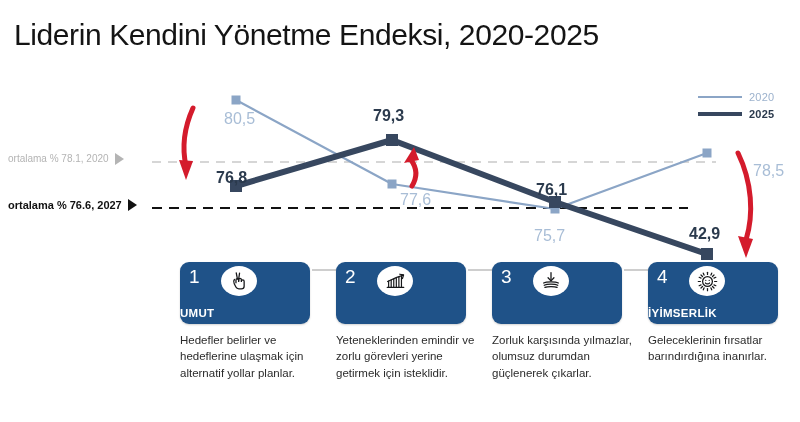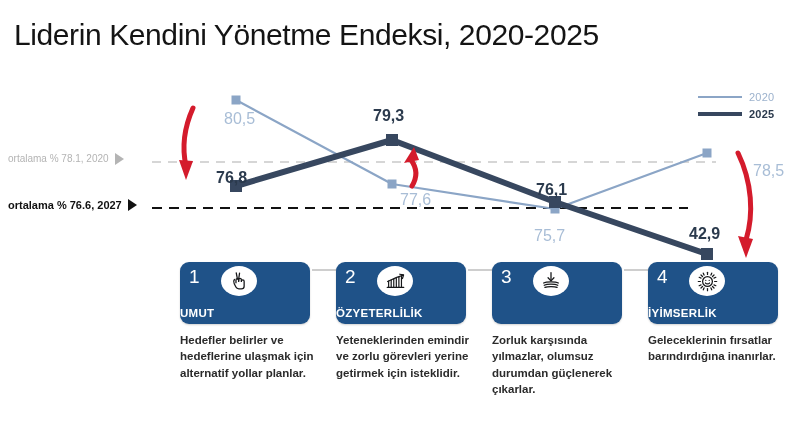--- a/index.html
+++ b/index.html
@@ -165,21 +165,21 @@
     font-size: 11.5px;
     font-weight: 700;
     color: #ffffff;
     letter-spacing: 0.3px;
   }
   .card-desc {
     margin-top: 8px;
     font-size: 11.5px;
     line-height: 1.42;
     color: #2b2b2b;
-    font-weight: 700;
+    font-weight: 400;
     width: 142px;
   }
 </style>
 </head>
 <body>
 
 <div id="page-root">
 
   <div class="page-title">Liderin Kendini Yönetme Endeksi, 2020-2025</div>
 
@@ -278,21 +278,20 @@
             <path d="M4.5 19 L4.5 12"></path>
             <path d="M7.3 19 L7.3 11"></path>
             <path d="M10.1 19 L10.1 10"></path>
             <path d="M12.9 19 L12.9 9"></path>
             <path d="M15.7 19 L15.7 8"></path>
             <path d="M18.5 19 L18.5 7"></path>
             <path d="M3.4 12.6 C7.5 10.4 13.5 7.6 20.4 5.6"></path>
             <path d="M16.6 4.6 L20.8 5.4 L19.6 9.3"></path>
           </svg>
         </span>
-        <span class="card-caption">ÖZYETERLİLİK</span>
       </div>
       <div class="card-desc">Yeteneklerinden emindir ve zorlu görevleri yerine getirmek için isteklidir.</div>
     </div>
 
     <div class="card-col" style="left:492px;">
       <div class="card-box">
         <span class="card-num">3</span>
         <span class="card-icon-wrap">
           <svg width="22" height="22" viewBox="0 0 24 24" fill="none" stroke="#17181a" stroke-width="1.4" stroke-linecap="round" stroke-linejoin="round">
             <path d="M12 3 L12 11.4"></path>

